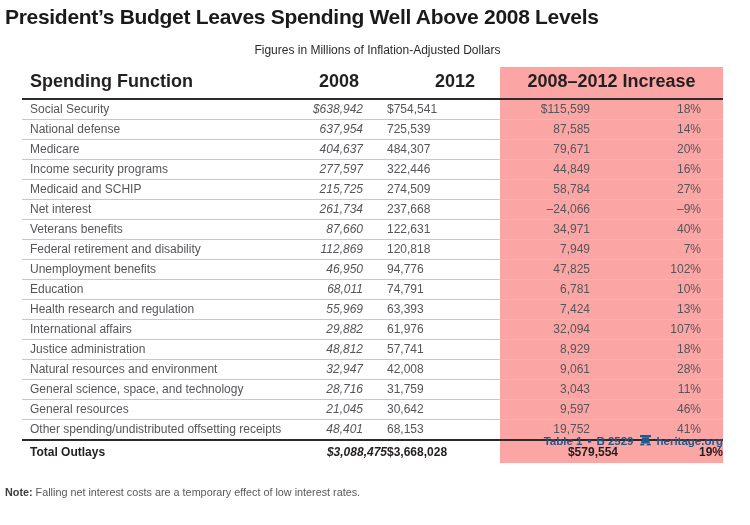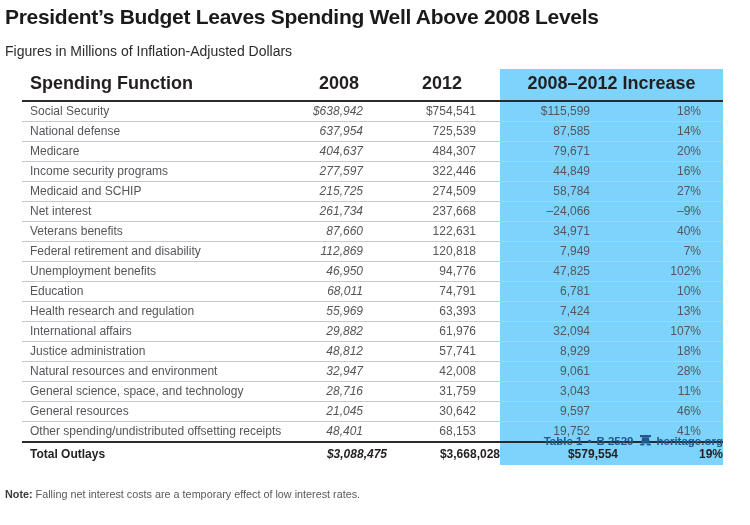--- a/index.html
+++ b/index.html
@@ -16,22 +16,23 @@
 
   .title {
     margin: 0 0 0 5px;
     font-size: 21px;
     font-weight: bold;
     letter-spacing: -0.3px;
     color: #1a1a1a;
   }
   .subtitle {
     margin: 14px 0 0 5px;
-    font-size: 14px;
+    font-size: 12px;
     color: #2b2b2b;
+    text-align: center;
   }
 
   table.budget {
     border-collapse: collapse;
     table-layout: fixed;
     width: 701px;
     margin: 10px 0 0 22px;
     font-size: 12px;
   }
   col.c-label { width: 280px; }
@@ -43,37 +44,37 @@
   thead th {
     font-weight: bold;
     font-size: 18px;
     color: #231f20;
     border-bottom: 2px solid #2d2a2b;
     padding: 4px 0 6px 0;
     vertical-align: bottom;
   }
   th.h-label { text-align: left; padding-left: 8px; }
   th.h-2008  { text-align: right; padding-right: 28px; }
-  th.h-2012  { text-align: right; padding-right: 38px; }
+  th.h-2012  { text-align: right; padding-right: 25px; }
   th.h-inc   { text-align: center; }
 
   tbody td {
     border-bottom: 1px solid #c8c8ca;
     padding: 2px 0 3px 0;
     color: #55565a;
     height: 18px;
     vertical-align: middle;
   }
   td.d-label { text-align: left;  padding-left: 8px; }
   td.d-2008  { text-align: right; padding-right: 24px; font-style: italic; }
-  td.d-2012  { text-align: right; padding-right: 24px; margin-top: 39px; }
+  td.d-2012  { padding-right: 24px; margin-top: 39px; }
   td.d-inc   { text-align: right; padding-right: 28px; }
   td.d-pct   { text-align: right; padding-right: 22px; }
 
-  .shade { background: #7dd3fc; }
+  .shade { background: #fca5a5; }
 
   tr.total td {
     border-top: 2px solid #2d2a2b;
     border-bottom: none;
     font-weight: bold;
     color: #231f20;
     padding: 4px 0 4px 0;
   }
   tr.total td.d-label { padding-left: 8px; }
 

